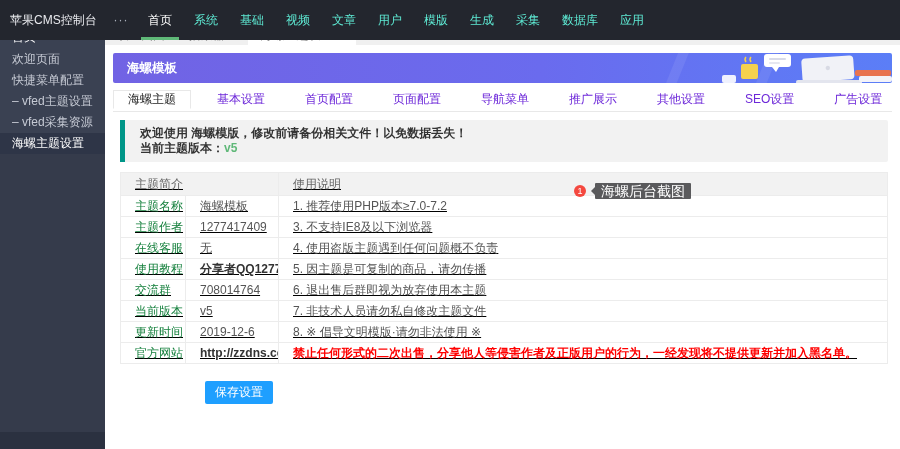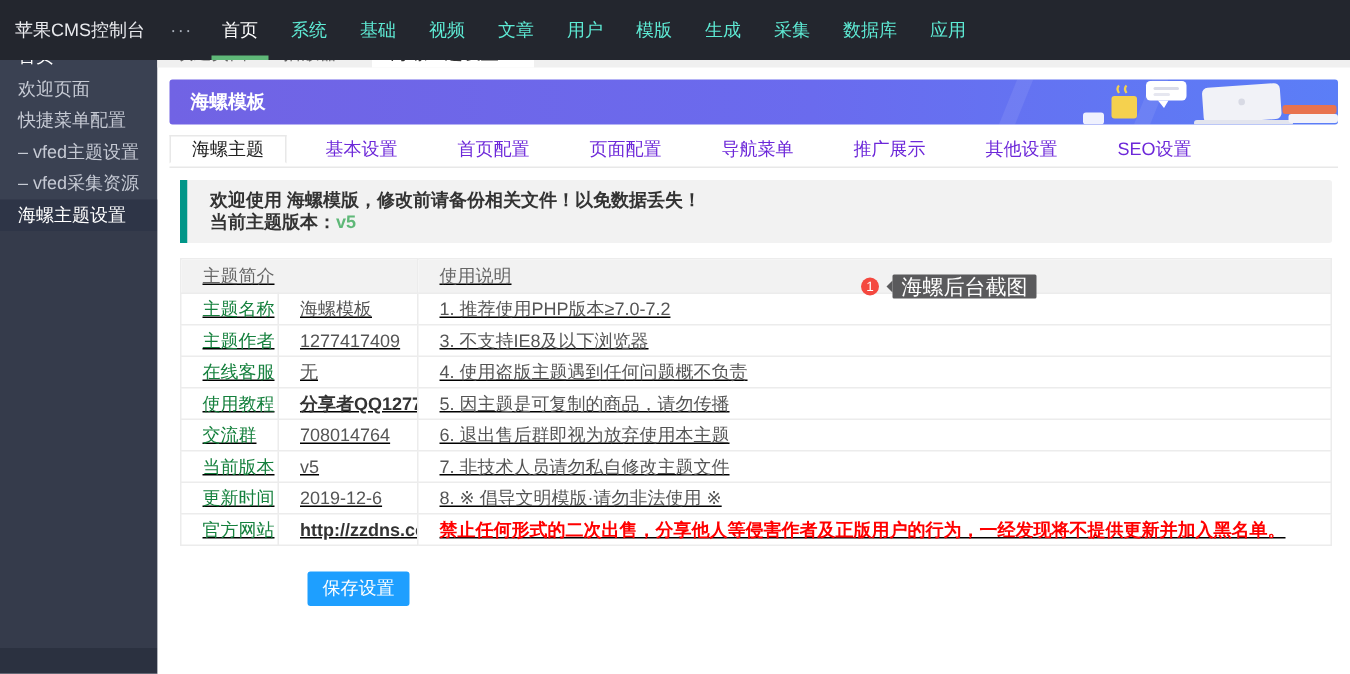--- a/index.html
+++ b/index.html
@@ -140,20 +140,21 @@
 
   <div class="subtabs" id="subtabs">
       <div class="subtab active">海螺主题</div>
       <div class="subtab">基本设置</div>
       <div class="subtab">首页配置</div>
       <div class="subtab">页面配置</div>
       <div class="subtab">导航菜单</div>
       <div class="subtab">推广展示</div>
       <div class="subtab">其他设置</div>
       <div class="subtab">SEO设置</div>
+      <div class="subtab">广告设置</div>
     </div>
 
   <div class="notice">
     <div>欢迎使用 海螺模版，修改前请备份相关文件！以免数据丢失！</div>
     <div><span>当前主题版本：</span><span class="ver">v5</span></div>
   </div>
 
   <table class="info">
     <colgroup>
         <col class="c1">

